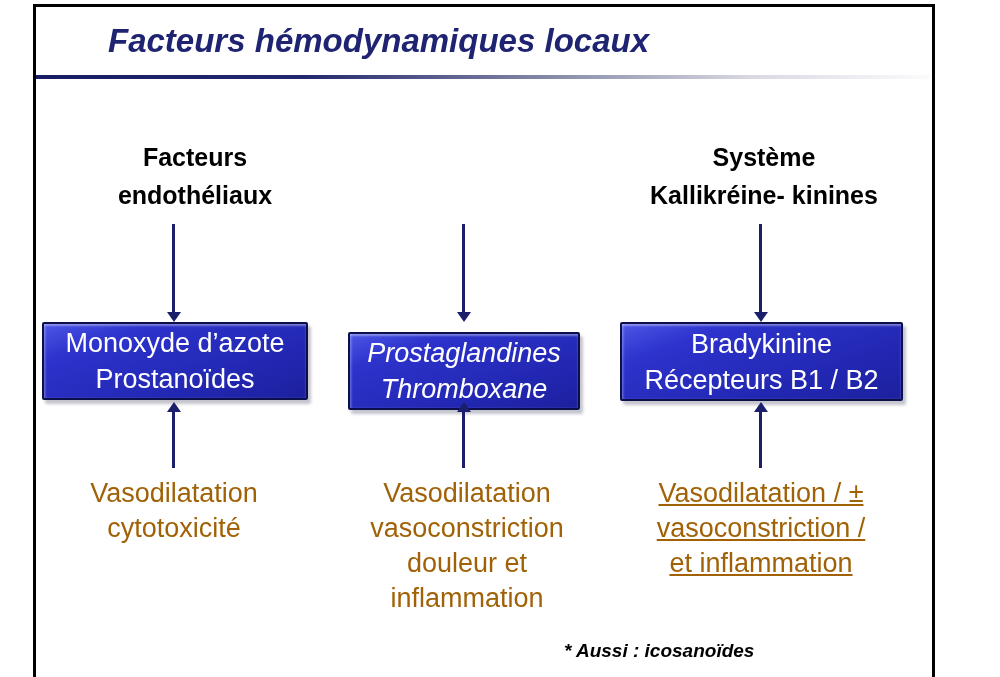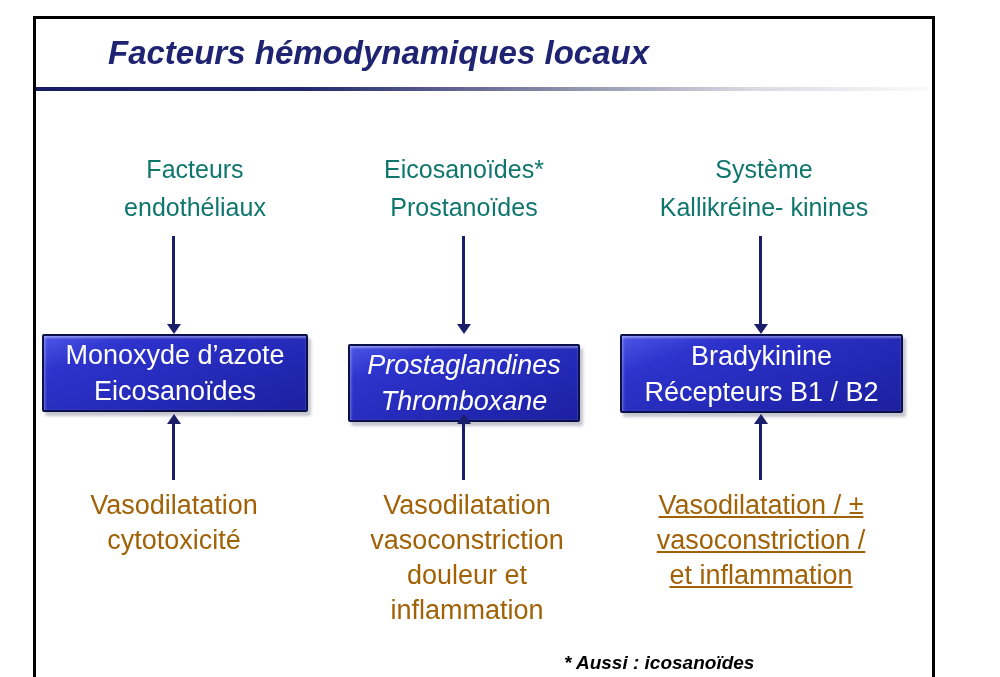--- a/index.html
+++ b/index.html
@@ -1,41 +1,41 @@
 <!DOCTYPE html>
 <html><head>
 <meta charset="utf-8">
 <style>
   html,body{margin:0;padding:0;}
   body{
     width:1000px;height:677px;overflow:hidden;background:#ffffff;
     font-family:"Liberation Sans", sans-serif;
     position:relative;
   }
-  .stage{position:absolute;left:0;top:0;width:1000px;height:611px;margin-top:12px;}
+  .stage{position:absolute;left:0;top:0;width:1000px;height:611px;}
 
   .frame{
     position:absolute;left:33px;top:4px;width:902px;height:700px;
     box-sizing:border-box;
     border:3px solid #000;border-bottom:none;background:#ffffff;
   }
 
   .title{
     position:absolute;left:108px;top:22px;width:700px;
     font-size:33px;font-weight:bold;font-style:italic;
     color:#1f2472;letter-spacing:0px;white-space:nowrap;
   }
   .rule{
     position:absolute;left:36px;top:75px;width:894px;height:4px;
     background:linear-gradient(90deg,#181c62 0%,#23276d 30%,#8f93ad 60%,#d8d9e2 80%,#fbfbfd 100%);
   }
 
   .hdr{
-    position:absolute;text-align:center;color:#0f766e;
-    font-size:25px;font-weight:normal;line-height:38px;
+    position:absolute;text-align:center;color:#000000;
+    font-size:25px;font-weight:bold;line-height:38px;
   }
 
   .box{
     position:absolute;box-sizing:border-box;
     display:flex;flex-direction:column;justify-content:center;align-items:center;
     background:linear-gradient(160deg,#4d56e6 0%,#2d33cc 22%,#2227b2 70%,#1c209e 100%);
     border:2px solid #0c104a;border-radius:2px;
     box-shadow:3px 4px 3px rgba(125,125,145,0.45),
                inset 0 2px 2px rgba(255,255,255,0.35),
                inset 2px 0 2px rgba(255,255,255,0.18);
@@ -74,32 +74,28 @@
   <div class="title">Facteurs hémodynamiques locaux</div>
   <div class="rule"></div>
 
   <div class="hdr" style="left:75px;top:138px;width:240px;">
     <div>Facteurs</div>
     <div>endothéliaux</div>
   </div>
   <div class="arrow down" style="left:172px;top:224px;height:89px;"></div>
   <div class="box" style="left:42px;top:322px;width:266px;height:78px;">
     <div>Monoxyde d’azote</div>
-    <div>Eicosanoïdes</div>
+    <div>Prostanoïdes</div>
   </div>
   <div class="arrow up" style="left:172px;top:411px;height:57px;"></div>
   <div class="fx" style="left:54px;top:476px;width:240px;">
     <div>Vasodilatation</div>
     <div>cytotoxicité</div>
   </div>
 
-  <div class="hdr" style="left:344px;top:138px;width:240px;">
-    <div>Eicosanoïdes*</div>
-    <div>Prostanoïdes</div>
-  </div>
   <div class="arrow down" style="left:462px;top:224px;height:89px;"></div>
   <div class="box" style="left:348px;top:332px;width:232px;height:78px;font-style:italic;">
     <div>Prostaglandines</div>
     <div>Thromboxane</div>
   </div>
   <div class="arrow up" style="left:462px;top:411px;height:57px;"></div>
   <div class="fx" style="left:347px;top:476px;width:240px;">
     <div>Vasodilatation</div>
     <div>vasoconstriction</div>
     <div>douleur et</div>

